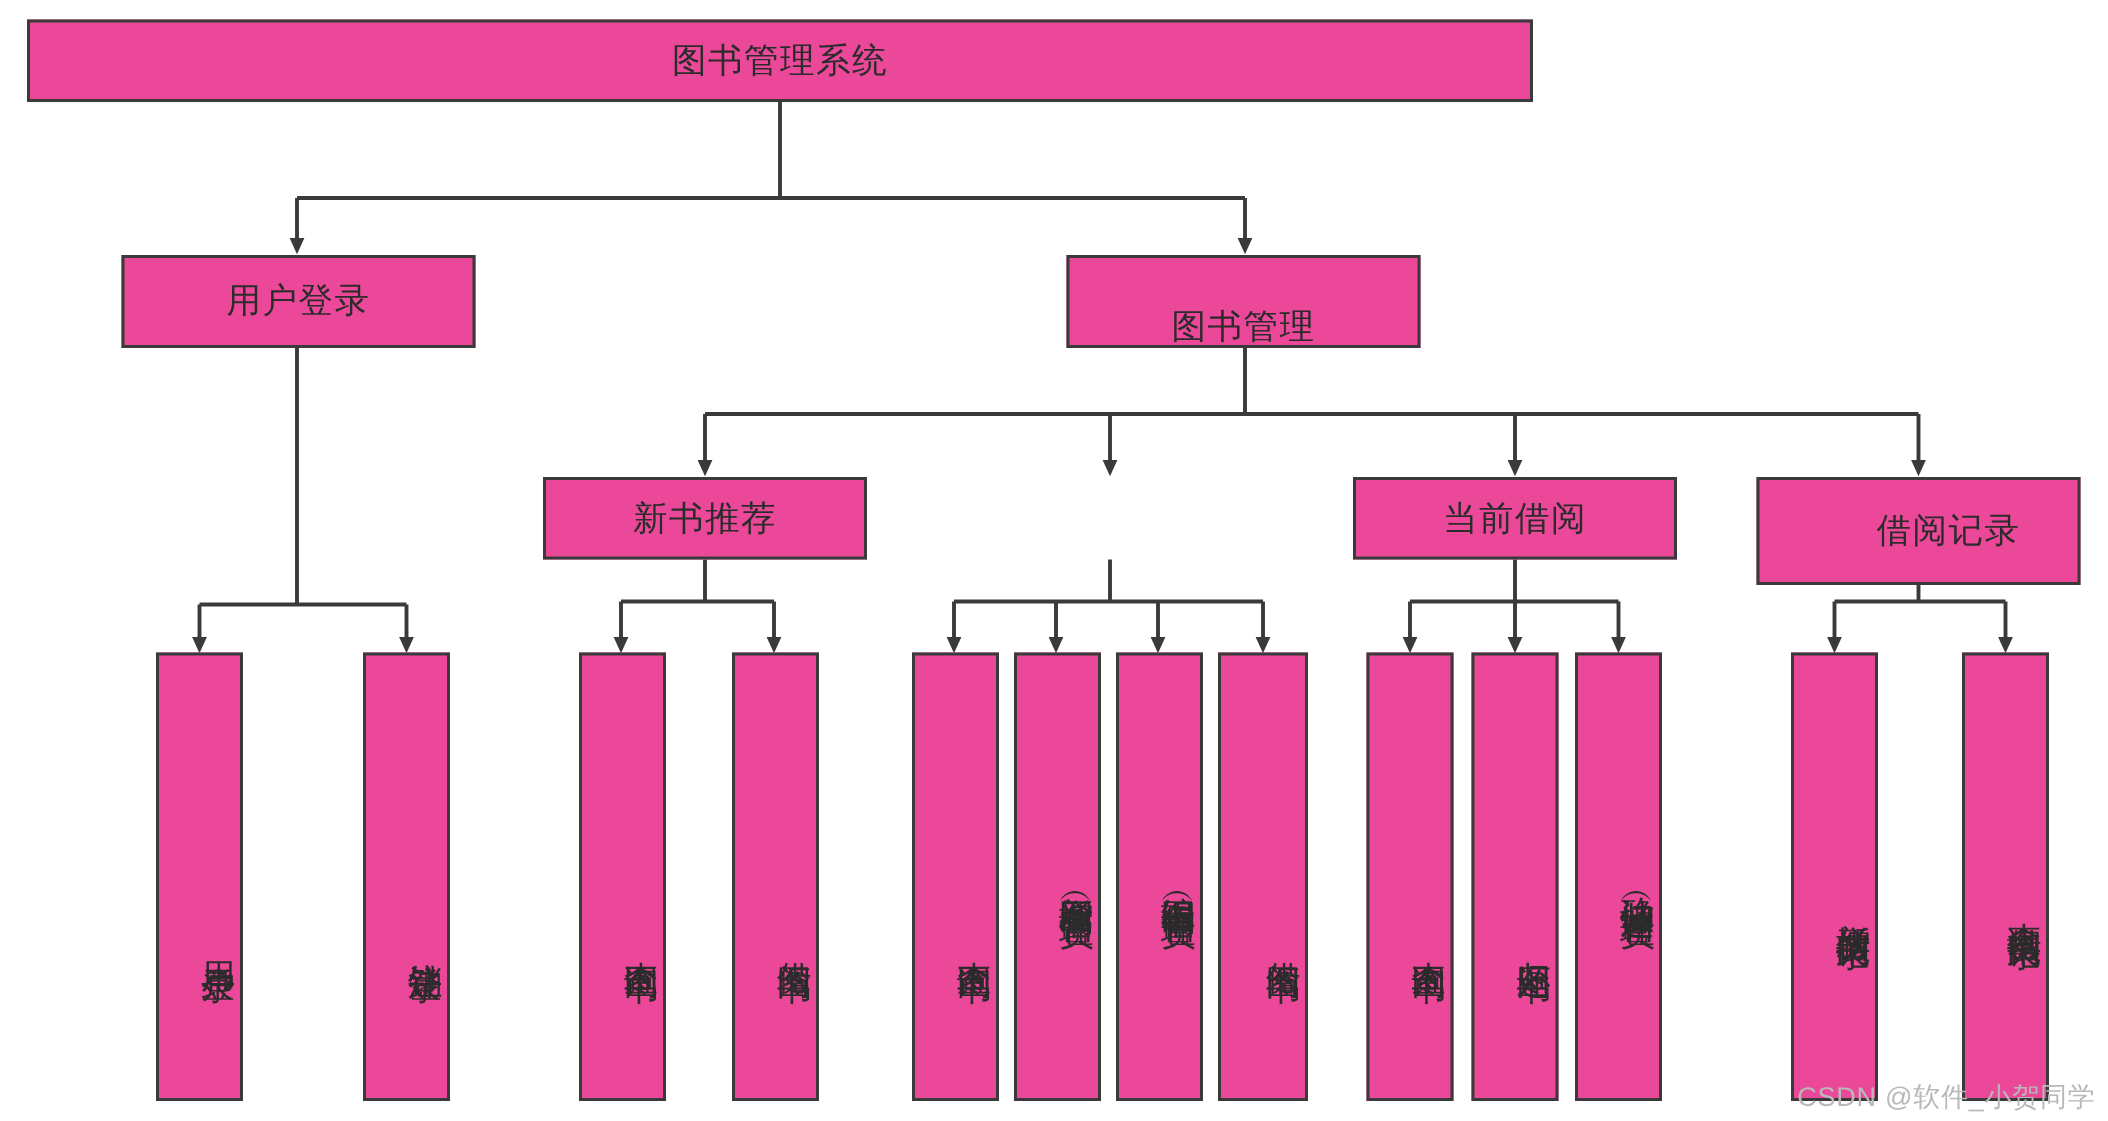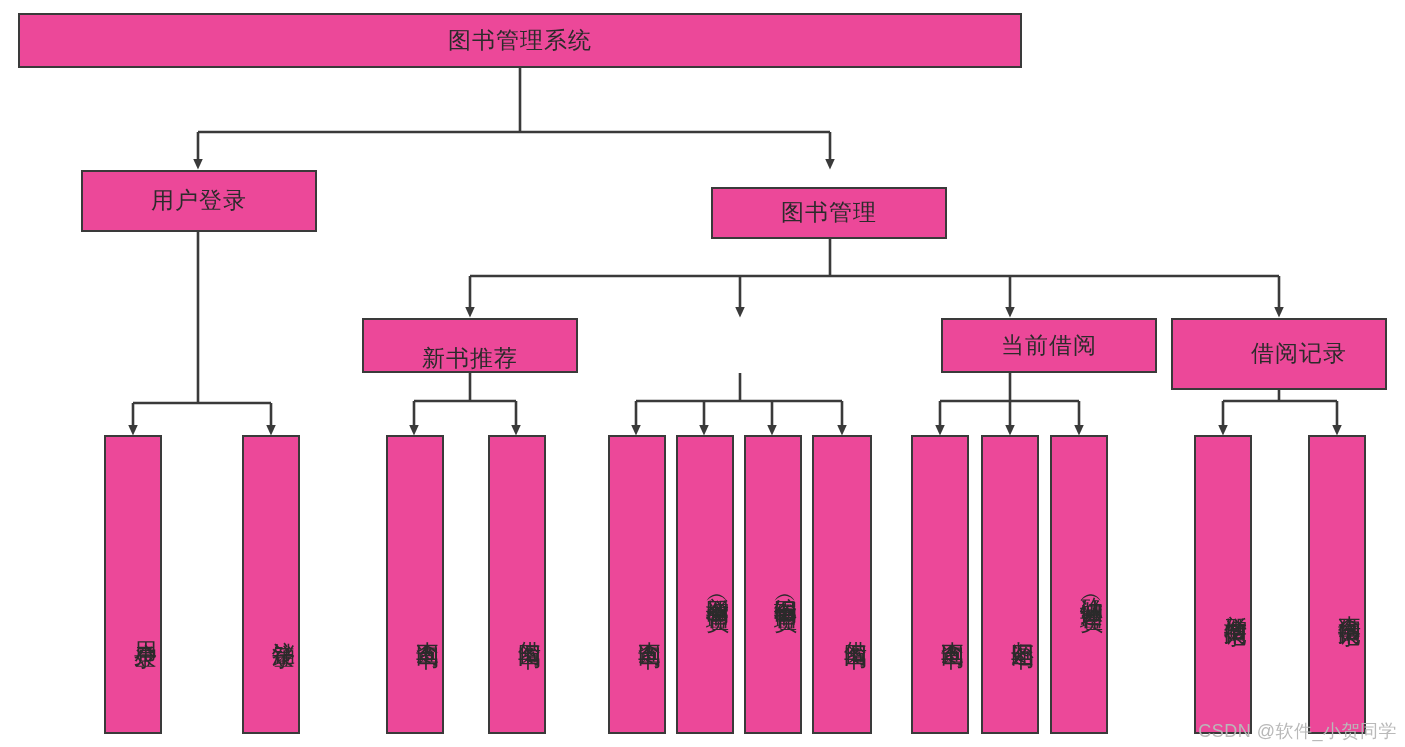--- a/index.html
+++ b/index.html
@@ -126,30 +126,30 @@
   </svg>
 
   <div class="node horiz" style="left:18px; top:13px; width:1004px; height:55px;">
     <span class="node-label">图书管理系统</span>
   </div>
 
   <div class="node horiz" style="left:81px; top:170px; width:236px; height:62px;">
     <span class="node-label">用户登录</span>
   </div>
 
-  <div class="node horiz" style="left:711px; top:187px; width:236px; height:52px;">
+  <div class="node horiz" style="left:711px; top:170px; width:236px; height:62px;align-items:flex-end;">
     <span class="node-label">图书管理</span>
   </div>
 
-  <div class="node horiz" style="left:362px; top:318px; width:216px; height:55px;align-items:flex-end;">
+  <div class="node horiz" style="left:362px; top:318px; width:216px; height:55px;">
     <span class="node-label">新书推荐</span>
   </div>
 
 
-  <div class="node horiz" style="left:902px; top:318px; width:216px; height:55px;margin-left:39px;">
+  <div class="node horiz" style="left:902px; top:318px; width:216px; height:55px;">
     <span class="node-label">当前借阅</span>
   </div>
 
   <div class="node horiz" style="left:1171px; top:318px; width:216px; height:72px;padding-left:40px;">
     <span class="node-label">借阅记录</span>
   </div>
 
   <div class="node vert" style="left:104px; top:435px; width:58px; height:299px; padding-top:84px;">
     <span class="node-label">用户登录</span>
   </div>

